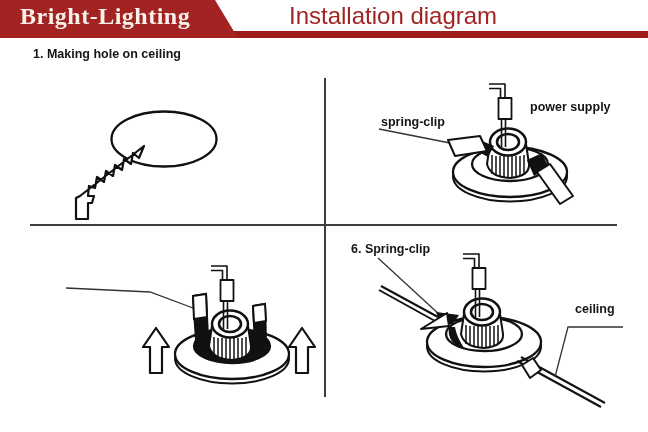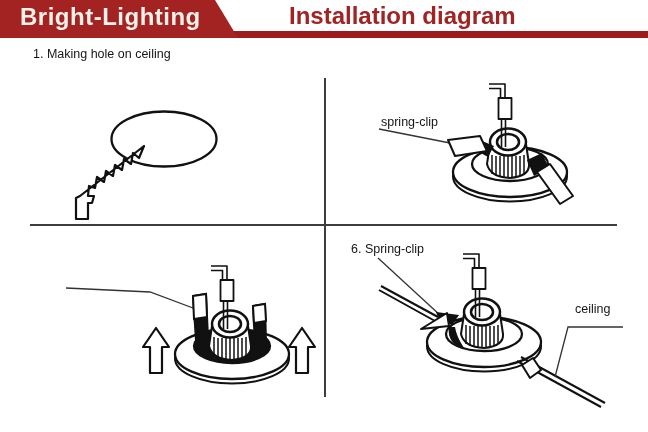--- a/index.html
+++ b/index.html
@@ -9,33 +9,33 @@
   }
   
   .header{position:absolute;left:0;top:0;width:648px;height:38px;background:#ffffff;}
   .header-stripe{position:absolute;left:0;bottom:0;width:648px;height:7px;background:var(--stripe-red,#9e1b1b);}
   .brand-banner{
     position:absolute;left:0;top:0;width:240px;height:38px;background:var(--red,#a32222);
     clip-path:polygon(0 0,215px 0,238px 100%,0 100%);
   }
   .brand-text{
     position:absolute;left:20px;top:1px;width:210px;line-height:31px;
-    font-family:Liberation Sans, sans-serif;font-weight:700;font-size:24px;
+    font-family:Liberation Serif, serif;font-weight:700;font-size:24px;
     color:var(--brand-text,#f6f1e9);letter-spacing:.5px;white-space:nowrap;
   }
   .header-title{
     position:absolute;left:289px;top:1px;line-height:30px;
-    font-size:24px;font-weight:700;color:var(--title-red,#a12424);white-space:nowrap;
+    font-size:24px;font-weight:400;color:var(--title-red,#a12424);white-space:nowrap;
   }
   
   .divider-v{position:absolute;left:324px;top:78px;width:2px;height:319px;background:#3d3d3d;}
   .divider-h{position:absolute;left:30px;top:224px;width:587px;height:2px;background:#3d3d3d;}
   
   .step-title,.part-label{
-    position:absolute;font-size:12.5px;font-weight:400;color:#151515;white-space:nowrap;
+    position:absolute;font-size:12.5px;font-weight:700;color:#151515;white-space:nowrap;
   }
   
   .quad{position:absolute;}
   svg{display:block;}
 </style>
 </head>
 <body>
 
 <div class="stage">
 
@@ -91,20 +91,21 @@
   <svg class="quad" style="left:0;top:38px" width="324" height="188" viewBox="0 38 324 188">
 
     <ellipse cx="164" cy="139" rx="52.5" ry="27.5" fill="#ffffff" stroke="#111" stroke-width="2.3"></ellipse>
 
     <path d="M76,198 L80,196 L144,146 L139,158 L133,153 L131,164 L124,159 L122,170 L115,165
              L113,176 L106,171 L104,182 L97,177 L95,188 L89,186 L88,196 L94,196 L92,203
              L88,203 L88,219 L76,219 Z" fill="#ffffff" stroke="#111" stroke-width="2.2" stroke-linejoin="round"></path>
   </svg>
 
   <div class="part-label" style="left:381px;top:115px">spring-clip</div>
+  <div class="part-label" style="left:530px;top:100px">power supply</div>
   <svg class="quad" style="left:324px;top:38px" width="324" height="188" viewBox="324 38 324 188">
 
     <path d="M379,129 L450,143" fill="none" stroke="#333" stroke-width="1.3"></path>
     <use href="#lamp" transform="translate(508,142)"></use>
 
     <path d="M475,138 L494,146 L488,157 L477,151 Z" fill="#111"></path>
     <path d="M448,140 L480,136 L487,151 L455,156 Z" fill="#ffffff" stroke="#111" stroke-width="2" stroke-linejoin="round"></path>
 
     <path d="M527,160 L542,153 L549,168 L534,176 Z" fill="#111"></path>
     <path d="M537,172 L550,164 L573,196 L560,204 Z" fill="#ffffff" stroke="#111" stroke-width="2" stroke-linejoin="round"></path>

